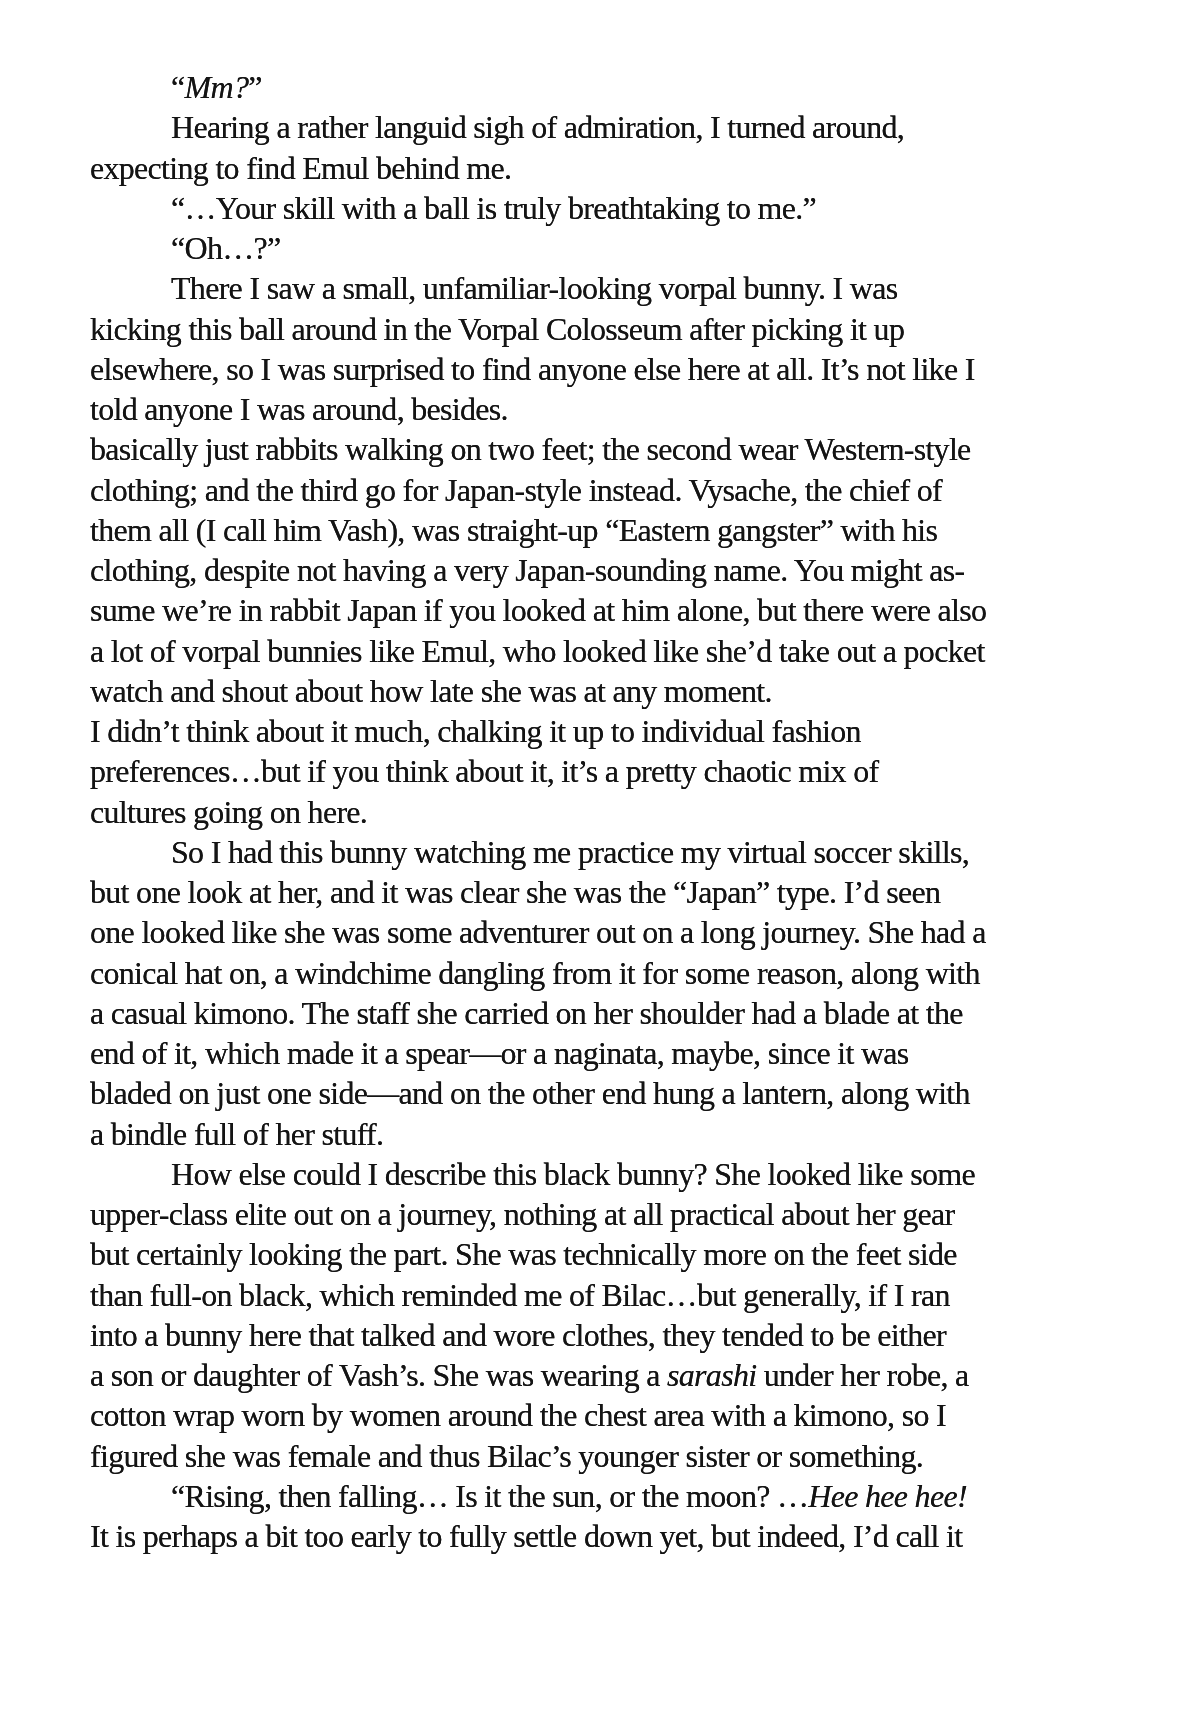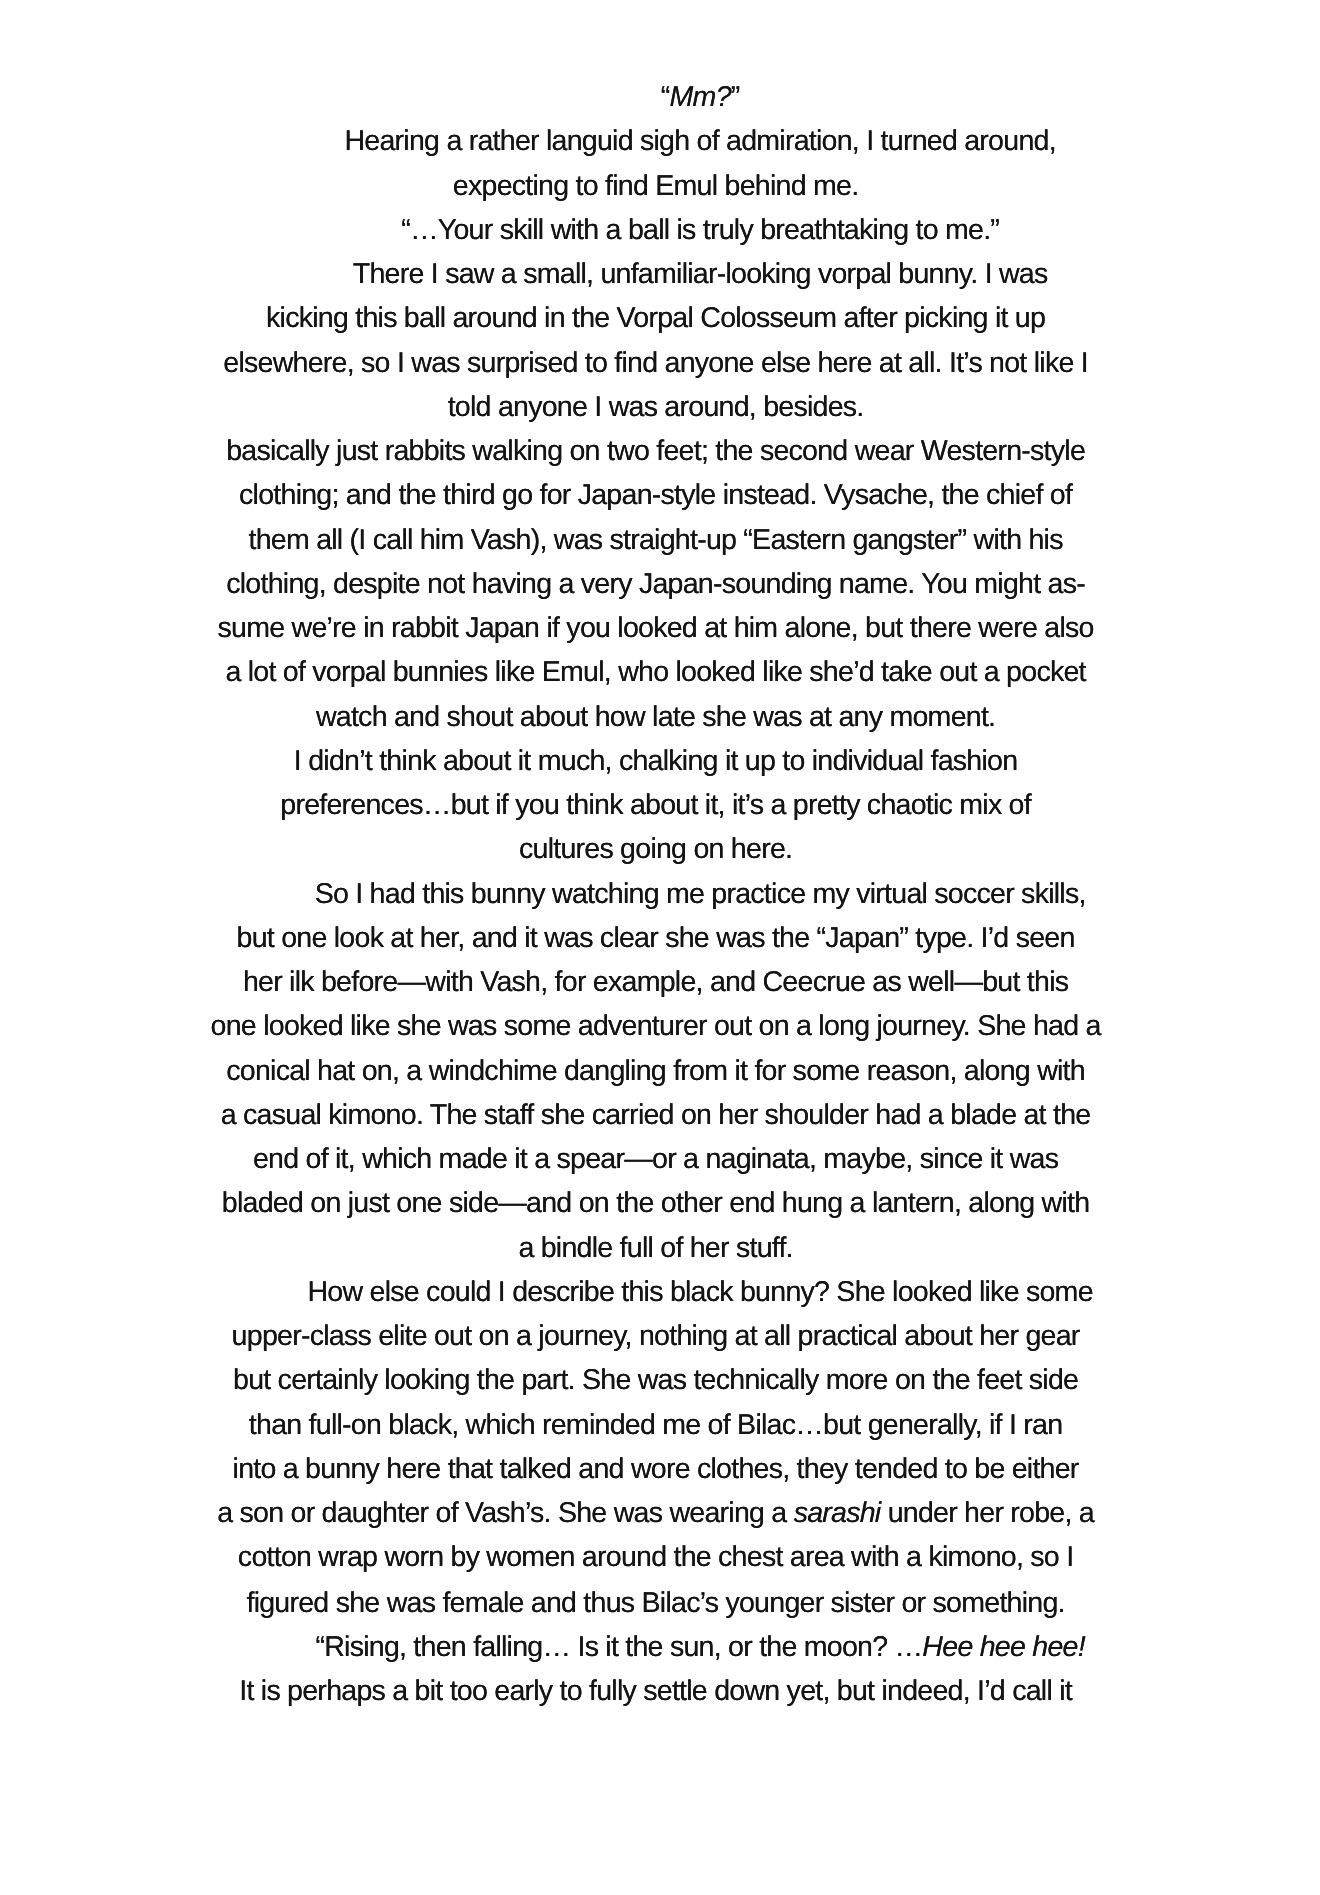--- a/index.html
+++ b/index.html
@@ -12,27 +12,27 @@
     height: 1723px;
     background: #ffffff;
     overflow: hidden;
     position: relative;
   }
   #text-block {
     position: absolute;
     left: 90px;
     top: 67px;
     width: 1012px;
-    font-family: Liberation Sans, sans-serif;
-    font-size: 26px;
+    font-family: Liberation Serif, serif;
+    font-size: 32px;
     line-height: 40.25px;
     letter-spacing: -0.7px;
     color: #141414;
     white-space: nowrap;
-    text-align: center;
+    text-align: left;
     text-shadow: 0 0 0.5px rgba(0,0,0,0.85);
   }
   .line {
     height: 40.25px;
   }
   .line.indent {
     text-indent: 81px;
   }
   .line i {
     font-style: italic;
@@ -40,37 +40,37 @@
 </style>
 </head>
 <body style="background: rgb(255, 255, 255);">
 
 <main>
   <div id="text-block" style="color: rgb(20, 20, 20);">
       <div class="line indent"><span>“</span><i>Mm?</i><span>”</span></div>
       <div class="line indent"><span>Hearing a rather languid sigh of admiration, I turned around,</span></div>
       <div class="line"><span>expecting to find Emul behind me.</span></div>
       <div class="line indent"><span>“…Your skill with a ball is truly breathtaking to me.”</span></div>
+      <div class="line indent"><span>“Oh…?”</span></div>
       <div class="line indent"><span>There I saw a small, unfamiliar-looking vorpal bunny. I was</span></div>
       <div class="line"><span>kicking this ball around in the Vorpal Colosseum after picking it up</span></div>
       <div class="line"><span>elsewhere, so I was surprised to find anyone else here at all. It’s not like I</span></div>
       <div class="line"><span>told anyone I was around, besides.</span></div>
       <div class="line"><span>basically just rabbits walking on two feet; the second wear Western-style</span></div>
       <div class="line"><span>clothing; and the third go for Japan-style instead. Vysache, the chief of</span></div>
       <div class="line"><span>them all (I call him Vash), was straight-up “Eastern gangster” with his</span></div>
       <div class="line"><span>clothing, despite not having a very Japan-sounding name. You might as-</span></div>
       <div class="line"><span>sume we’re in rabbit Japan if you looked at him alone, but there were also</span></div>
       <div class="line"><span>a lot of vorpal bunnies like Emul, who looked like she’d take out a pocket</span></div>
       <div class="line"><span>watch and shout about how late she was at any moment.</span></div>
       <div class="line"><span>I didn’t think about it much, chalking it up to individual fashion</span></div>
       <div class="line"><span>preferences…but if you think about it, it’s a pretty chaotic mix of</span></div>
       <div class="line"><span>cultures going on here.</span></div>
       <div class="line indent"><span>So I had this bunny watching me practice my virtual soccer skills,</span></div>
       <div class="line"><span>but one look at her, and it was clear she was the “Japan” type. I’d seen</span></div>
-      <div class="line"><span>her ilk before—with Vash, for example, and Ceecrue as well—but this</span></div>
       <div class="line"><span>one looked like she was some adventurer out on a long journey. She had a</span></div>
       <div class="line"><span>conical hat on, a windchime dangling from it for some reason, along with</span></div>
       <div class="line"><span>a casual kimono. The staff she carried on her shoulder had a blade at the</span></div>
       <div class="line"><span>end of it, which made it a spear—or a naginata, maybe, since it was</span></div>
       <div class="line"><span>bladed on just one side—and on the other end hung a lantern, along with</span></div>
       <div class="line"><span>a bindle full of her stuff.</span></div>
       <div class="line indent"><span>How else could I describe this black bunny? She looked like some</span></div>
       <div class="line"><span>upper-class elite out on a journey, nothing at all practical about her gear</span></div>
       <div class="line"><span>but certainly looking the part. She was technically more on the feet side</span></div>
       <div class="line"><span>than full-on black, which reminded me of Bilac…but generally, if I ran</span></div>

